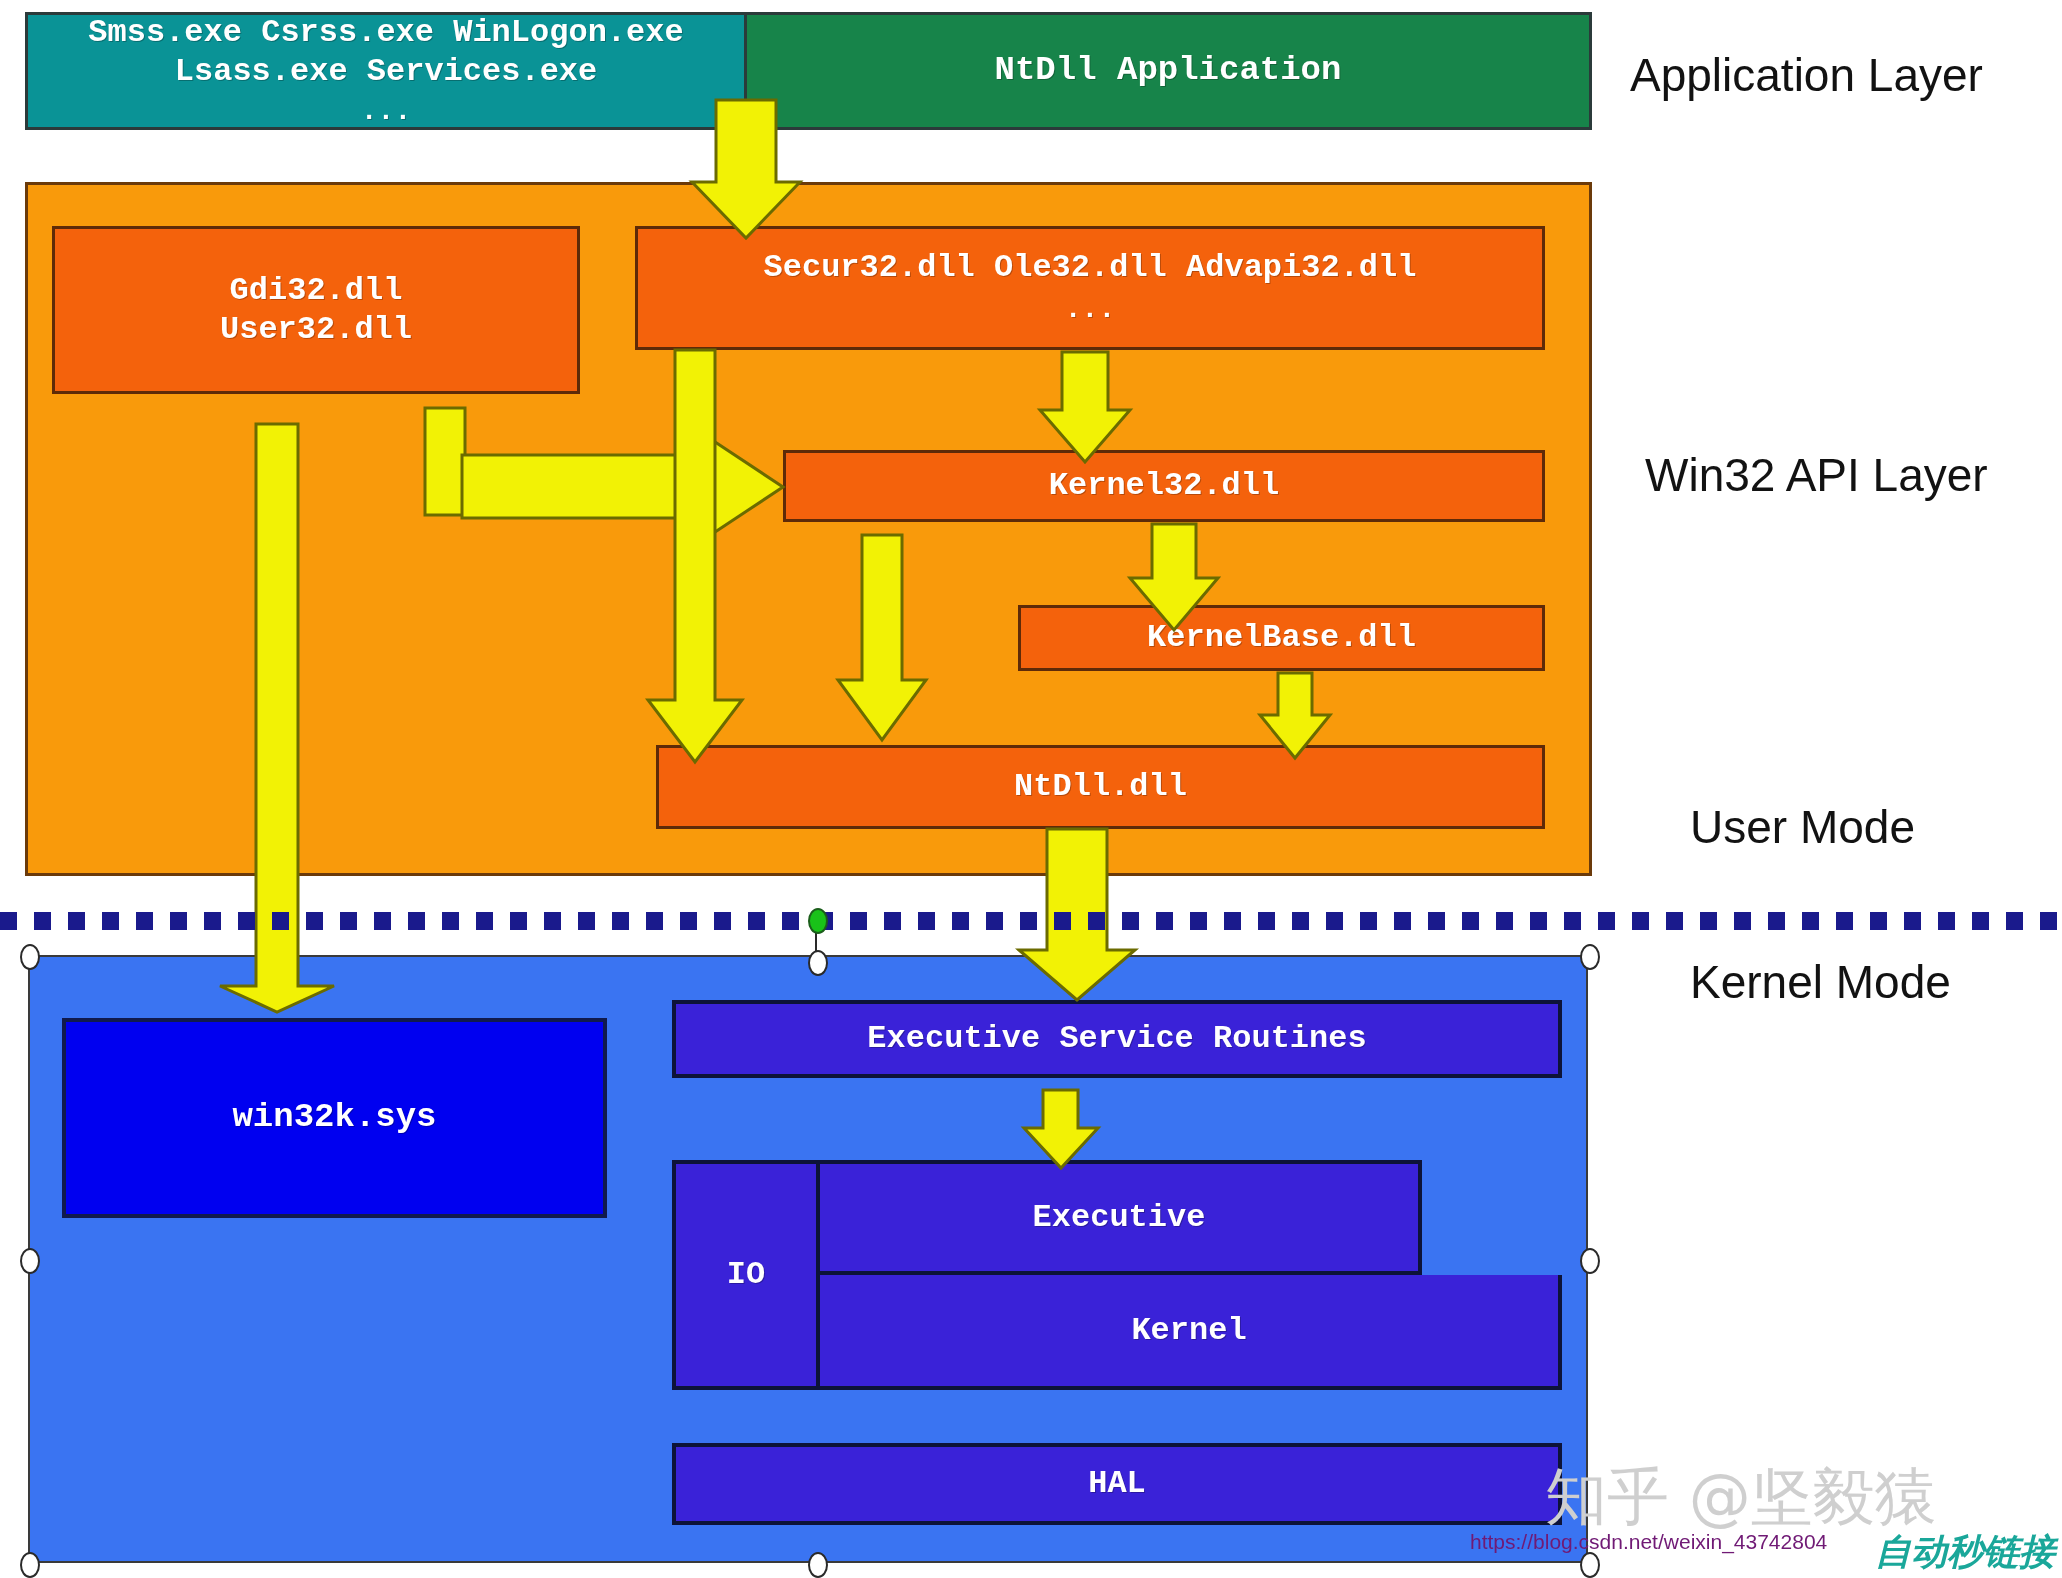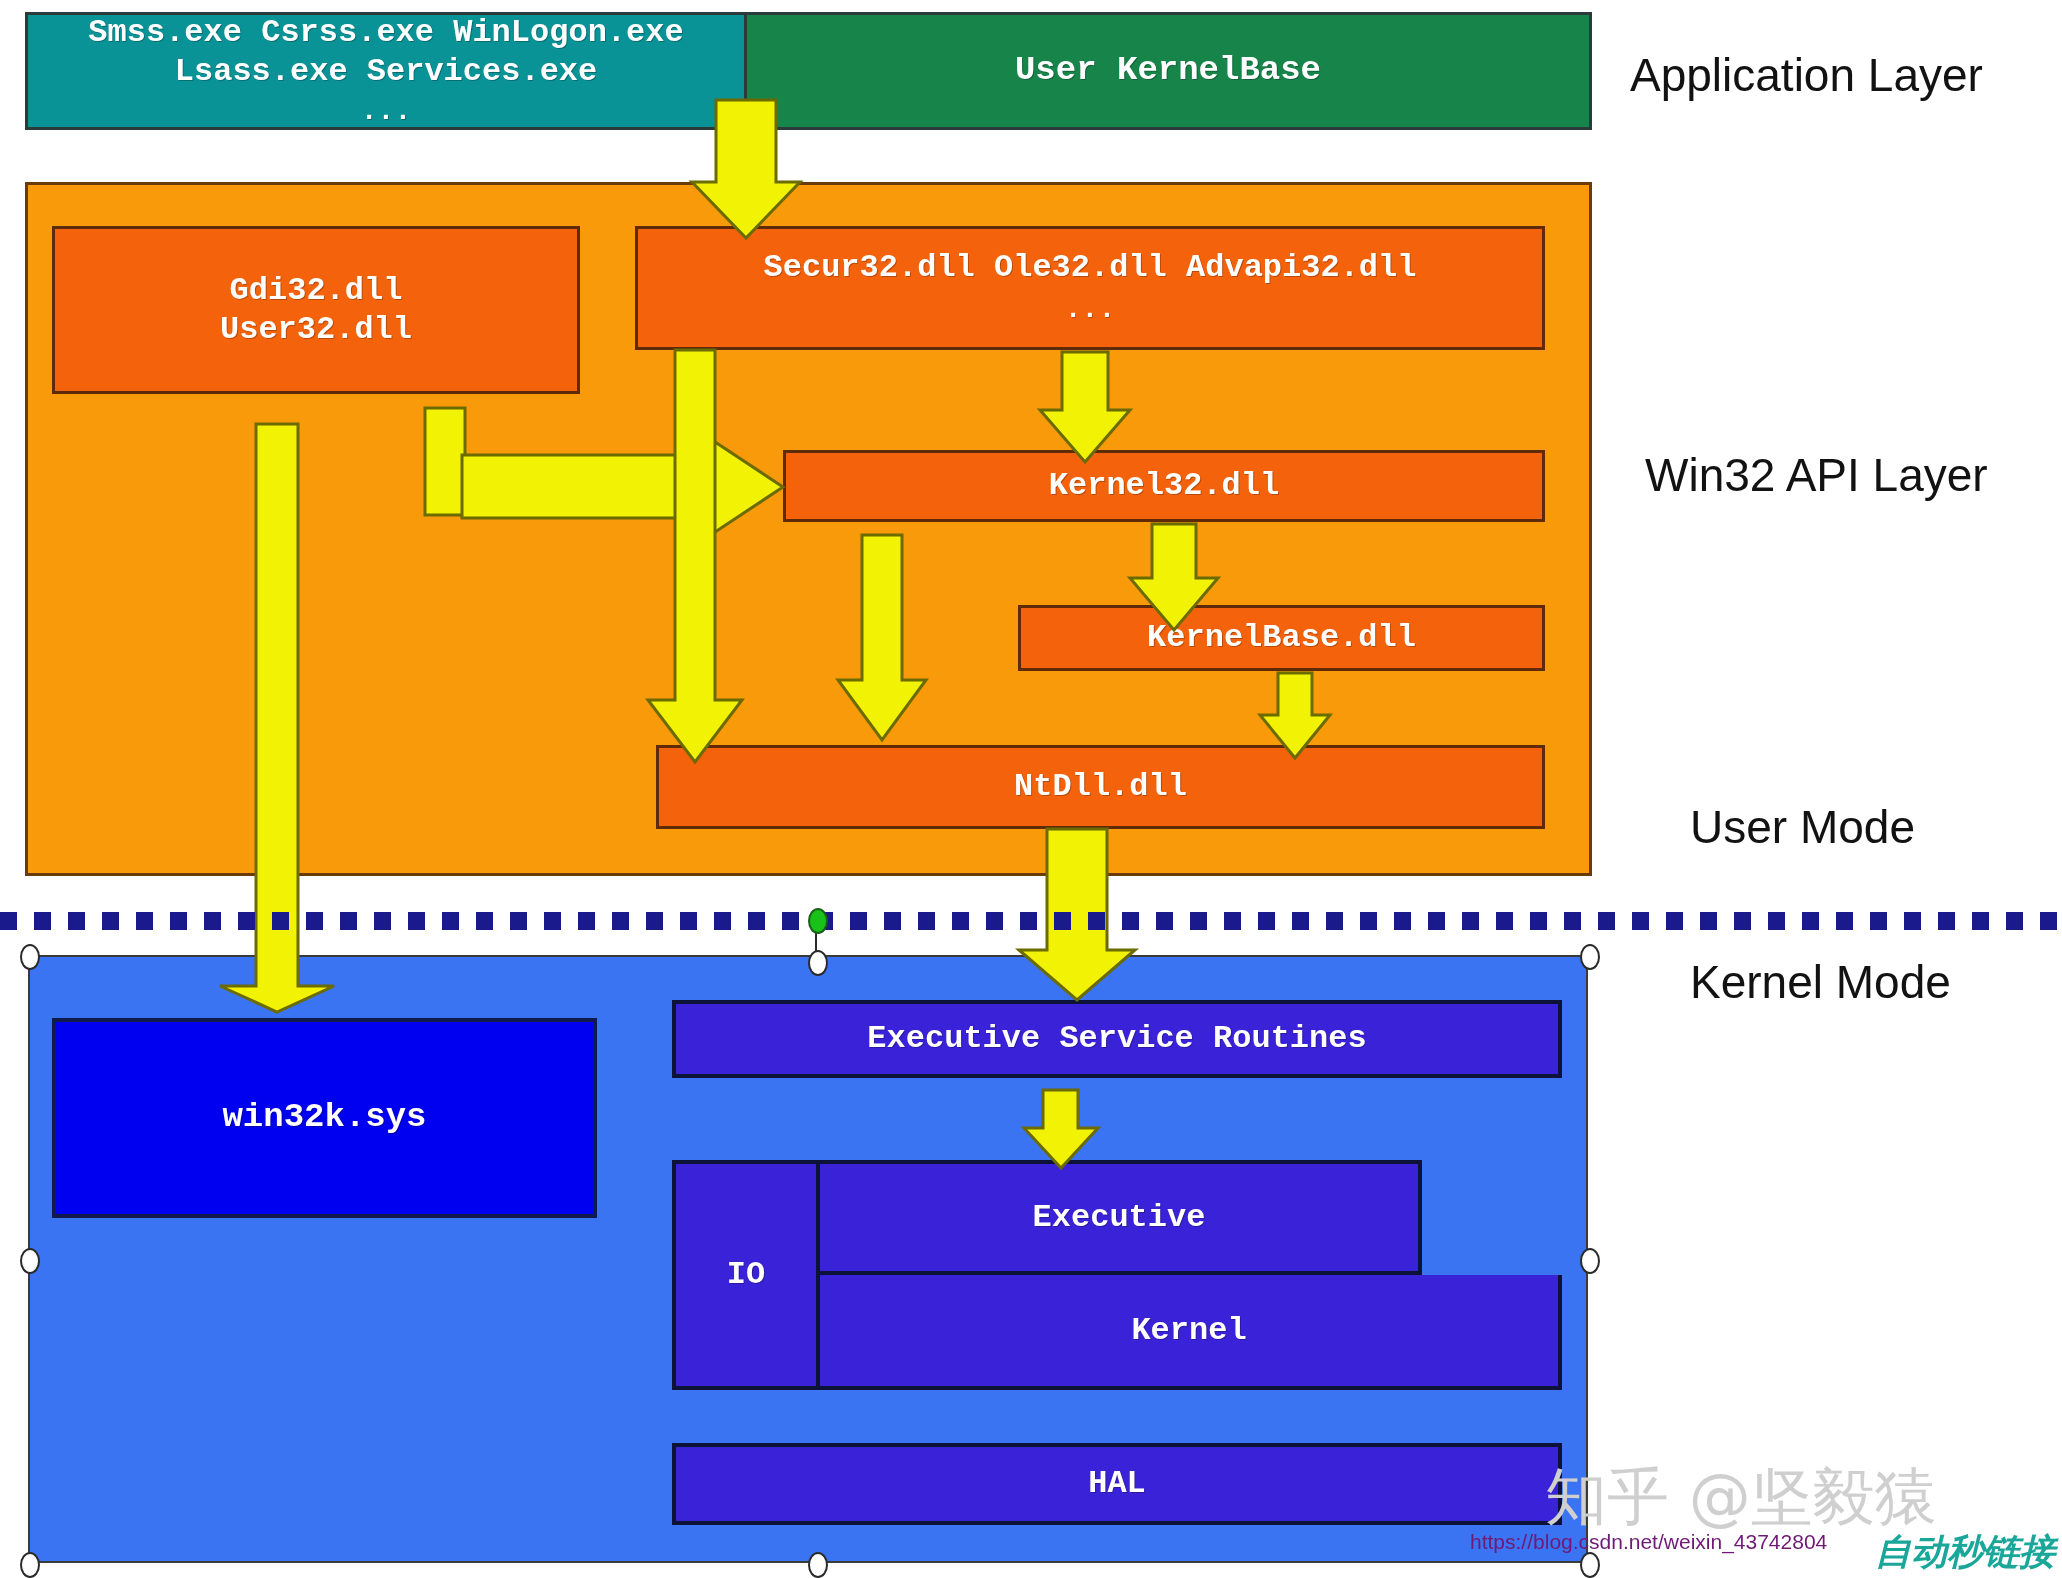--- a/index.html
+++ b/index.html
@@ -15,21 +15,21 @@
   .band{position:absolute;box-sizing:border-box;}
   .band-app-teal{background:#0a9396;border:3px solid #2b3a3a;}
   .band-app-green{background:#17844a;border:3px solid #2b3a3a;border-left:none;}
   .band-win32{background:#f99a0b;border:3px solid #6b3a0a;}
   .band-kernel{background:#3a74f2;border:2px solid #3a3a3a;}
 
   
   .box{position:absolute;box-sizing:border-box;display:flex;
        align-items:center;justify-content:center;text-align:center;}
   .box-orange{background:#f4620c;border:3px solid #5e2a08;}
-  .box-darkblue{background:#0000f0;border:4px solid #101a4d;}
+  .box-darkblue{background:#0000f0;border:4px solid #101a4d;margin-left:10px;}
   .box-indigo{background:#3a22d8;border:4px solid #0d1338;}
 
   
   .lbl{color:#ffffff;font-weight:bold;line-height:1.22;
        text-shadow:1px 1px 0 rgba(0,0,0,.25);font-family:Liberation Mono, monospace;}
   .lbl-34{font-size:34px;}
   .lbl-32{font-size:32px;}
   .lbl-28{font-size:28px;}
 
   
@@ -71,21 +71,21 @@
 
   <div class="band band-app-teal abs" style="left:25px;top:12px;width:722px;height:118px;">
     <div class="abs" style="left:0;top:0;width:100%;height:100%;display:flex;flex-direction:column;align-items:center;justify-content:center;">
       <div class="lbl lbl-32 sq">Smss.exe Csrss.exe WinLogon.exe</div>
       <div class="lbl lbl-32 sq">Lsass.exe Services.exe</div>
       <div class="lbl lbl-28" style="margin-top:4px;">...</div>
     </div>
   </div>
 
   <div class="band band-app-green abs" style="left:747px;top:12px;width:845px;height:118px;display:flex;align-items:center;justify-content:center;">
-    <div class="lbl lbl-34">User KernelBase</div>
+    <div class="lbl lbl-34">NtDll Application</div>
   </div>
 
   <div class="band band-win32 abs" style="left:25px;top:182px;width:1567px;height:694px;"></div>
 
   <div class="box box-orange" style="left:52px;top:226px;width:528px;height:168px;flex-direction:column;">
     <div class="lbl lbl-32">Gdi32.dll</div>
     <div class="lbl lbl-32">User32.dll</div>
   </div>
 
   <div class="box box-orange" style="left:635px;top:226px;width:910px;height:124px;flex-direction:column;text-align:center;">

